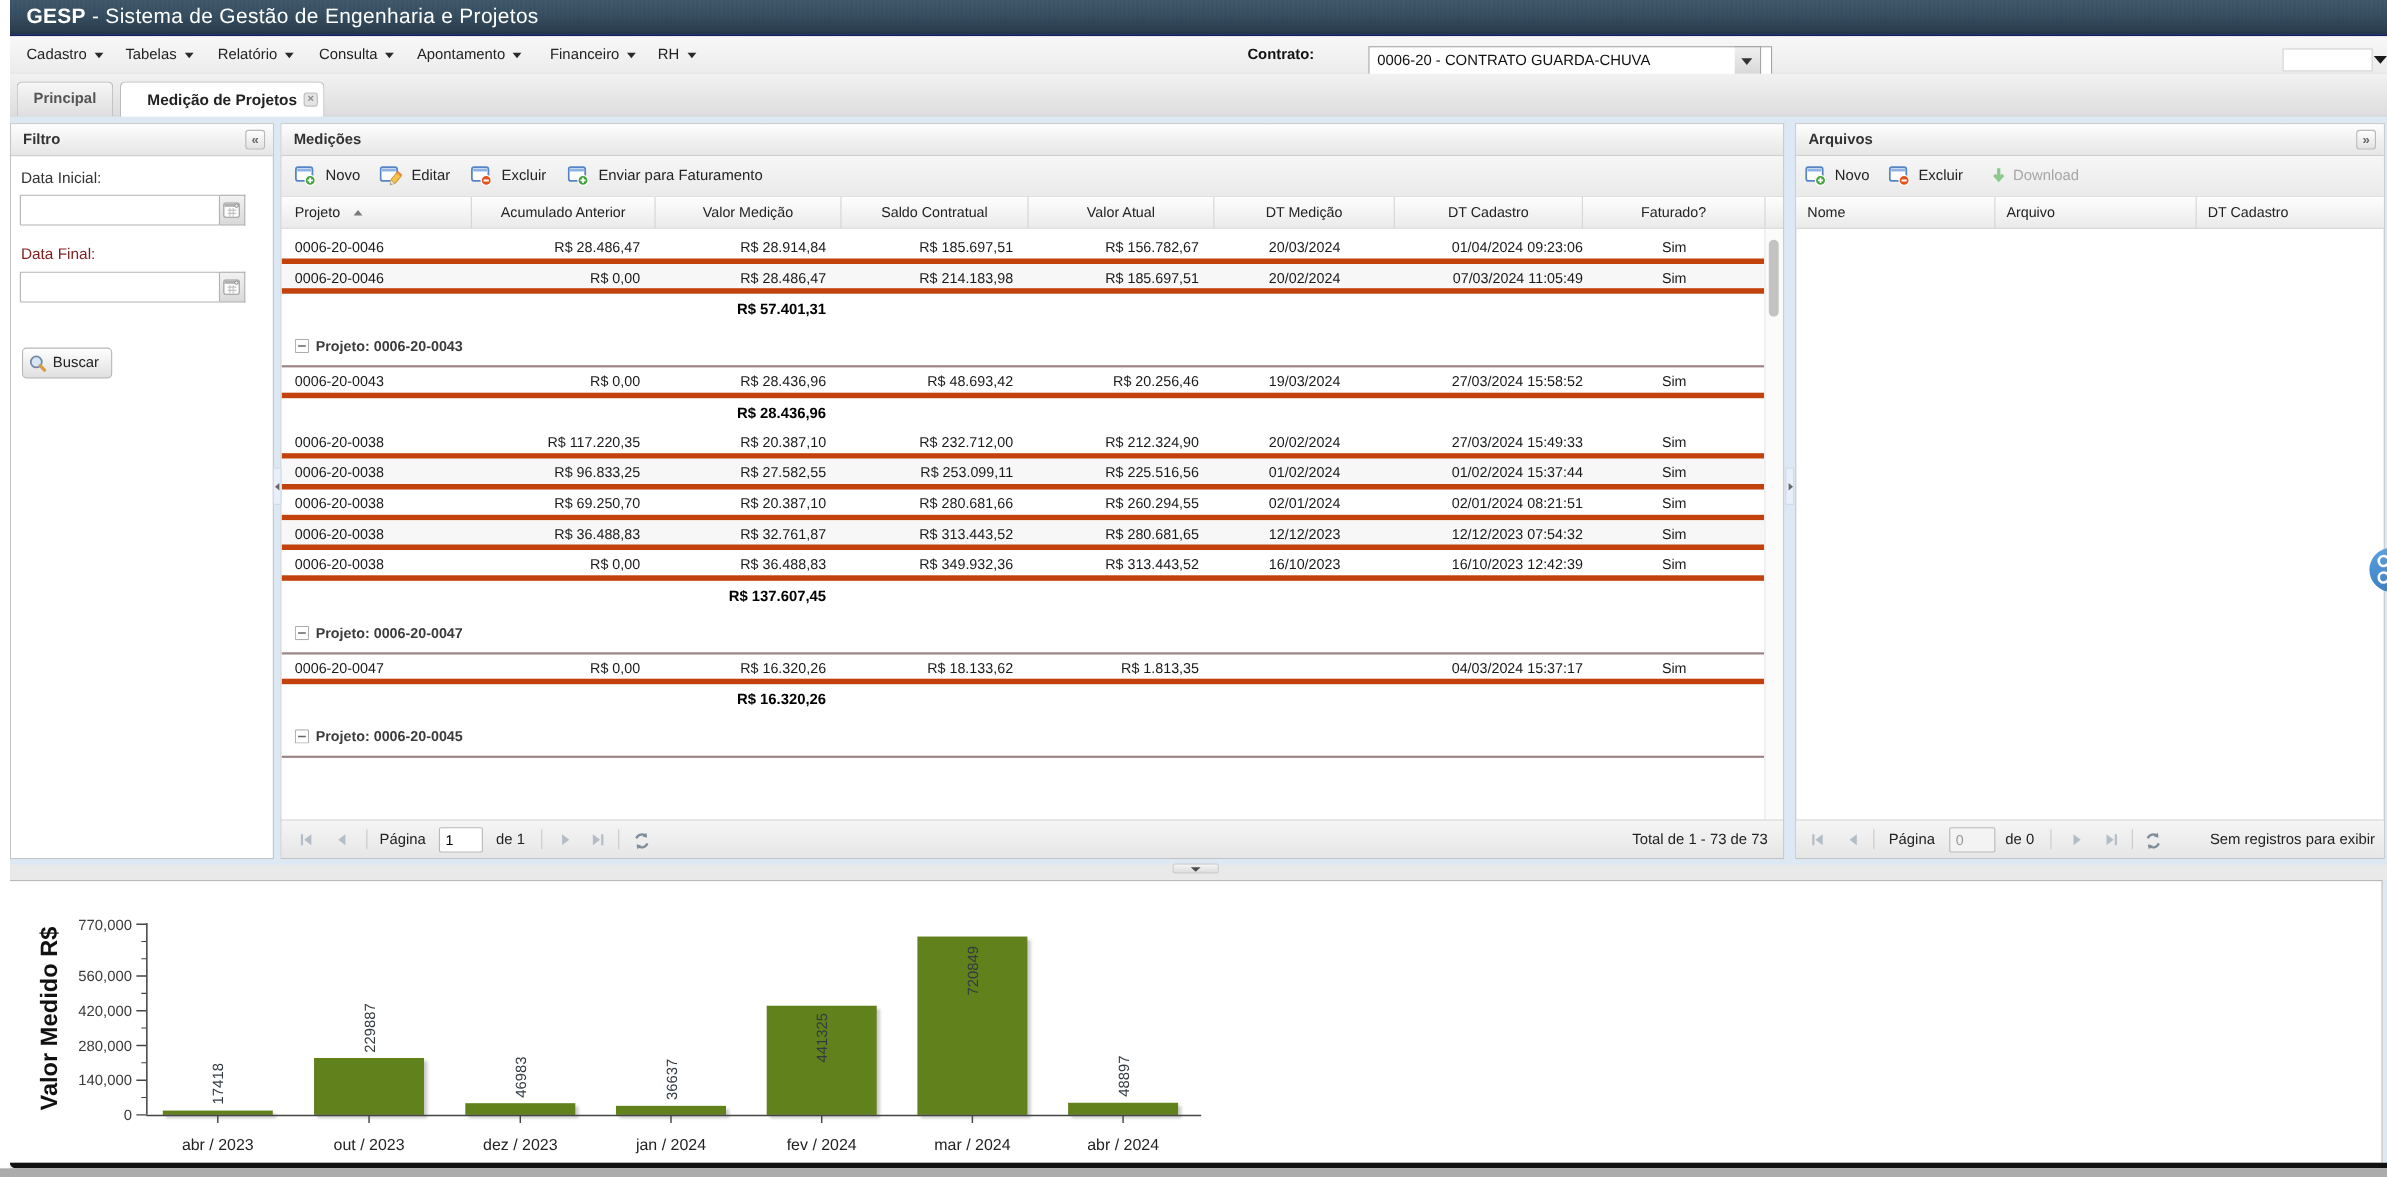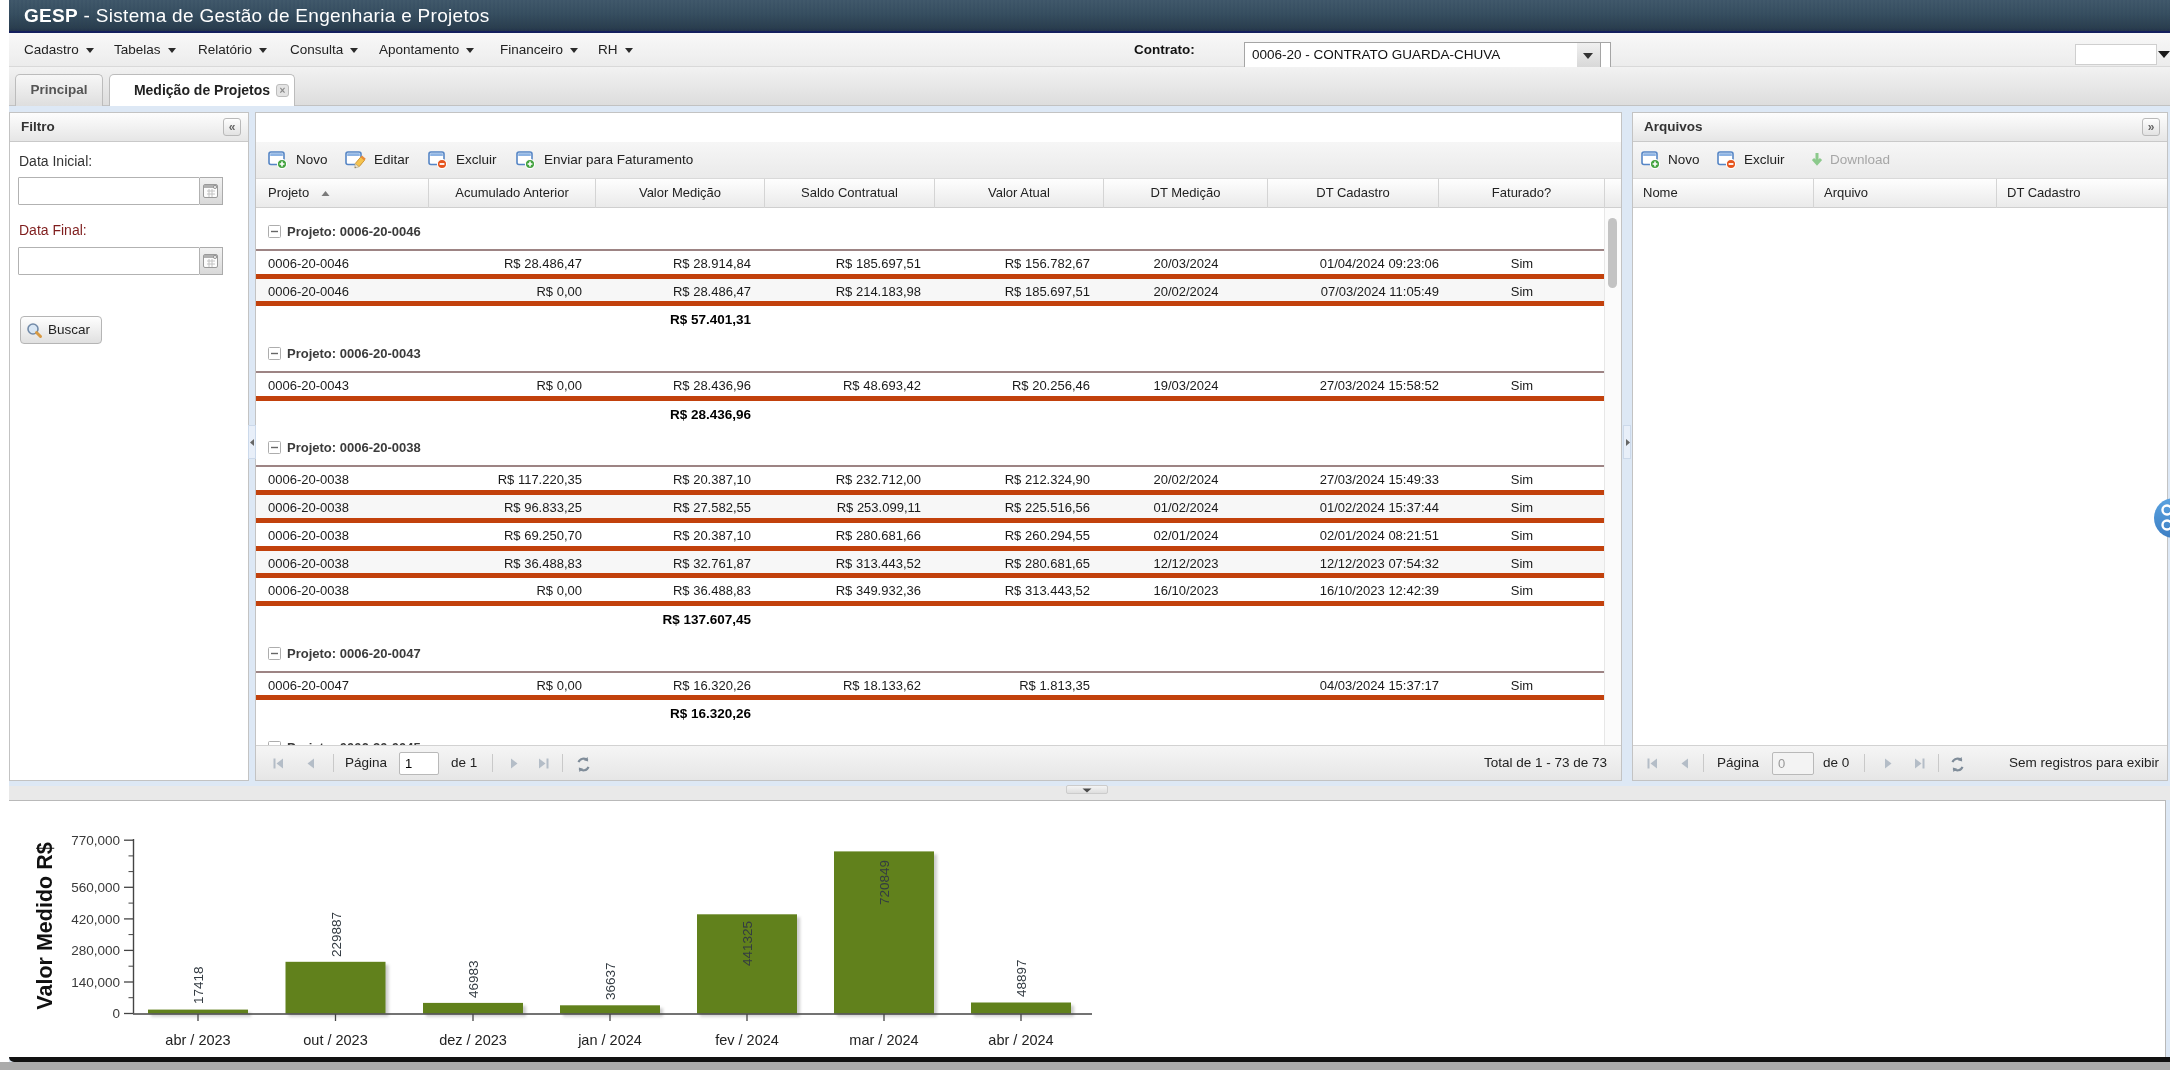--- a/index.html
+++ b/index.html
@@ -130,20 +130,21 @@
   <div class="abs" style="left:10px; top:203px; width:82px; height:28px; border:1px solid #b5b5b5; border-radius:4px; background:linear-gradient(#fefefe,#e0e0e0);">
     <svg class="abs" style="left:5px; top:5px;" width="17" height="17">
         <circle cx="7" cy="7" r="5" fill="#d8e6f4" stroke="#728aa8" stroke-width="1.6"></circle>
         <path d="M10.5 10.5 L14.5 14.5" stroke="#d89a44" stroke-width="3" stroke-linecap="round"></path>
       </svg>
     <span class="abs" style="left:27px; top:0; line-height:26px; font-size:13.5px; color:#222;">Buscar</span>
   </div>
 </div>
 
 <div class="panel" style="left:255px; top:112px; width:1367px; height:669px;">
+  <div class="phdr">Medições</div>
   <div class="tbar" style="top:29px; height:37px;">
     <div class="tbtn" style="left:12px;">
       <svg class="abs" style="left:0; top:9px;" width="23" height="20">
           <rect x="1" y="1" width="15" height="12.5" rx="2" fill="#fff" stroke="#5585c5" stroke-width="1.6"></rect>
           <path d="M2.2 2.2 h12.6 v2.8 h-12.6 z" fill="#8db3e3"></path>
           <circle cx="14" cy="13" r="4.6" fill="#44a340" stroke="#fff" stroke-width="1.1"></circle>
           <path d="M14 10.6 v4.8 M11.6 13 h4.8" stroke="#fff" stroke-width="1.6"></path>
         </svg>
       <span class="lbl" style="left:28px;">Novo</span>
     </div>
@@ -189,27 +190,20 @@
     <div class="hcell" style="left:340px; width:169px;">Valor Medição</div>
     <div class="hcell" style="left:509px; width:170px;">Saldo Contratual</div>
     <div class="hcell" style="left:679px; width:169px;">Valor Atual</div>
     <div class="hcell" style="left:848px; width:164px;">DT Medição</div>
     <div class="hcell" style="left:1012px; width:171px;">DT Cadastro</div>
     <div class="hcell" style="left:1183px; width:166px;">Faturado?</div>
     <div class="hcell" style="left:1349px; width:17px; border-right:none;"></div>
   </div>
   <div class="abs" id="gridview" style="left:0; top:95px; width:1348px; height:537px; overflow:hidden; background:#fff;">
     <div style="height:4px;"></div>
-    <div class="gband">
-        <svg class="abs" style="left:12px; top:13px;" width="13" height="13">
-          <rect x="0.5" y="0.5" width="12" height="12" rx="1" fill="#fff" stroke="#adadad"></rect>
-          <path d="M3 6.5 h7" stroke="#666" stroke-width="1.4"></path>
-        </svg>
-        <span class="gt">Projeto: 0006-20-0046</span>
-      </div>
     <div class="grow">
         <div class="c0">0006-20-0046</div>
         <div class="c1">R$ 28.486,47</div>
         <div class="c2">R$ 28.914,84</div>
         <div class="c3">R$ 185.697,51</div>
         <div class="c4">R$ 156.782,67</div>
         <div class="c5">20/03/2024</div>
         <div class="c6">01/04/2024 09:23:06</div>
         <div class="c7">Sim</div>
       </div>
@@ -238,27 +232,20 @@
         <div class="c1">R$ 0,00</div>
         <div class="c2">R$ 28.436,96</div>
         <div class="c3">R$ 48.693,42</div>
         <div class="c4">R$ 20.256,46</div>
         <div class="c5">19/03/2024</div>
         <div class="c6">27/03/2024 15:58:52</div>
         <div class="c7">Sim</div>
       </div>
     <div class="sumrow">
         <div class="c2">R$ 28.436,96</div>
-      </div>
-    <div class="gband">
-        <svg class="abs" style="left:12px; top:13px;" width="13" height="13">
-          <rect x="0.5" y="0.5" width="12" height="12" rx="1" fill="#fff" stroke="#adadad"></rect>
-          <path d="M3 6.5 h7" stroke="#666" stroke-width="1.4"></path>
-        </svg>
-        <span class="gt">Projeto: 0006-20-0038</span>
       </div>
     <div class="grow">
         <div class="c0">0006-20-0038</div>
         <div class="c1">R$ 117.220,35</div>
         <div class="c2">R$ 20.387,10</div>
         <div class="c3">R$ 232.712,00</div>
         <div class="c4">R$ 212.324,90</div>
         <div class="c5">20/02/2024</div>
         <div class="c6">27/03/2024 15:49:33</div>
         <div class="c7">Sim</div>

